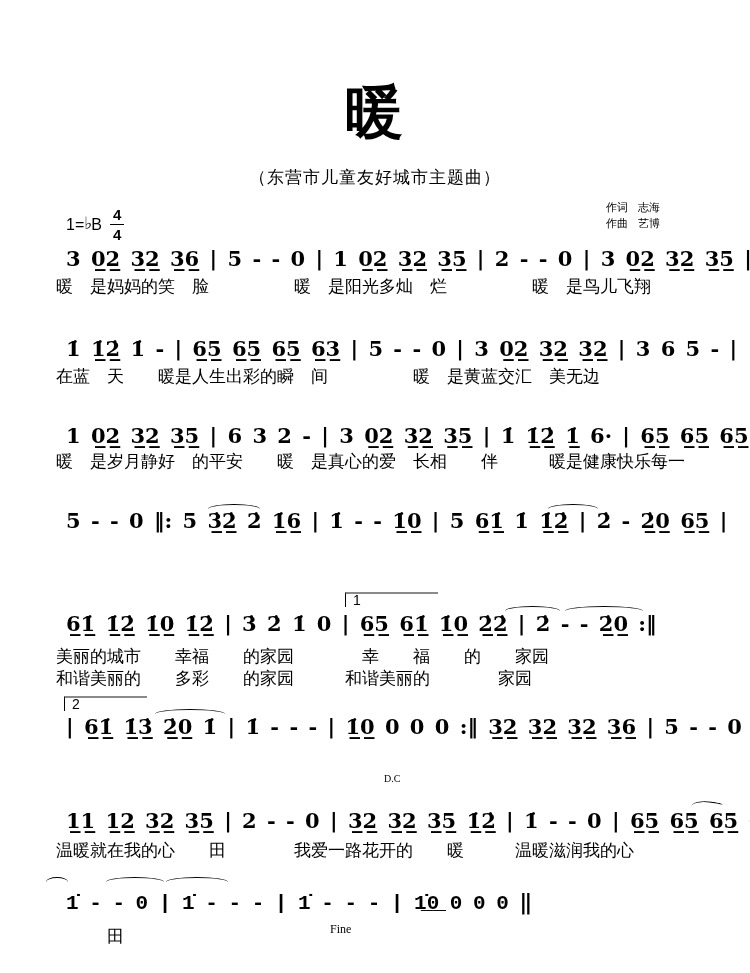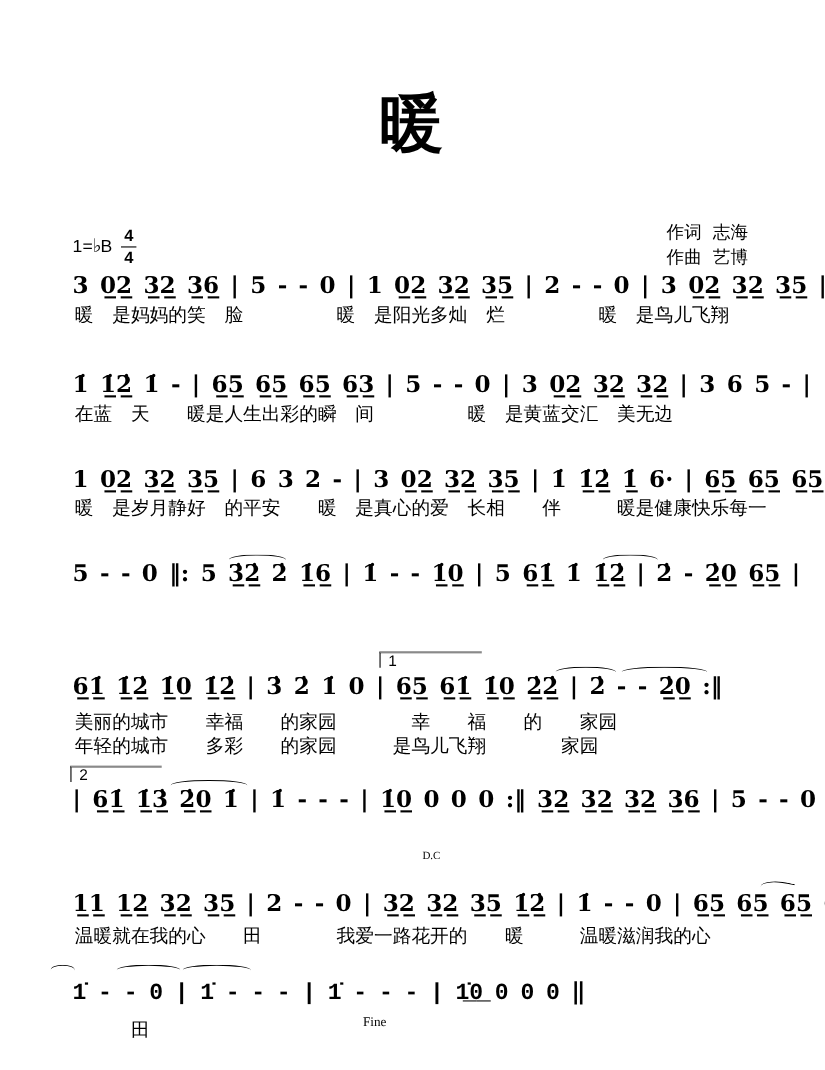--- a/index.html
+++ b/index.html
@@ -18,52 +18,53 @@
   .keysig{
     position:absolute;top:207px;left:66px;
     font:16px "Liberation Sans", sans-serif;display:flex;align-items:center;
   }
   .keysig .flat{font-size:17px;margin:0 -1px 2px 0;}
   .frac{display:inline-flex;flex-direction:column;align-items:center;
     font-weight:bold;font-size:15px;line-height:1;margin-left:8px;}
   .frac .top{border-bottom:1.6px solid #000;padding:0 3px 2px;}
   .frac .bot{padding-top:2px;}
   .credits{
-    position:absolute;top:200px;left:606px;font-size:16px;line-height:1.45;
+    position:absolute;top:200px;left:606px;font-size:11px;line-height:1.45;
   }
   .credits .row span{margin-right:10px;}
   .credits .row span:last-child{margin-right:0;}
   .notes-row{
     position:absolute;left:66px;white-space:pre;
     font-family:"DejaVu Serif", serif;font-weight:bold;font-size:21px;
     word-spacing:3px;line-height:1;
   }
   .notes-row.compact{word-spacing:-2px;font-family:Liberation Mono, monospace;}
   .lyric-row{
-    position:absolute;left:68px;white-space:pre;font-size:17px;line-height:1;
+    position:absolute;left:56px;white-space:pre;font-size:17px;line-height:1;
     font-family:Liberation Sans, sans-serif;
   }
   .arc{
     position:absolute;height:9px;display:block;
     border-top:1.6px solid #000;border-radius:60% 60% 0 0;
   }
   .arc.rise{transform:rotate(14deg);border-radius:100% 0 0 0;}
   .volta{
     position:absolute;height:13px;border-left:1.6px solid #000;border-top:2px solid #8a8a8a;
     font:14px "Liberation Sans", sans-serif;line-height:13px;padding-left:7px;
   }
   .dc-mark{position:absolute;font:10px "Liberation Serif", serif;margin-top:32px;}
   .fine-mark{position:absolute;font:12px "Liberation Serif", serif;}
 </style>
 </head>
 <body>
 
 <div class="page">
 
   <div class="title">暖</div>
+  <div class="subtitle">（东营市儿童友好城市主题曲）</div>
 
   <div class="keysig">
     <span>1=</span>
       <span class="flat">♭</span>
       <span>B</span>
     <span class="frac">
       <span class="top">4</span>
       <span class="bot">4</span>
     </span>
   </div>
@@ -90,21 +91,21 @@
   <i class="arc" style="left:548px;top:504px;width:50px"></i>
   <div class="notes-row" style="top:510px">5 - - 0 ‖: 5 3̲̇2̲̇ 2̇ 1̲̇6̲ | 1̇ - - 1̲̇0̲ | 5 6̲1̲̇ 1̇ 1̲̇2̲̇ | 2̇ - 2̲̇0̲ 6̲5̲ |</div>
 
   <div class="volta" style="left:345px;top:592px;width:85px">
     <span>1</span>
   </div>
   <i class="arc" style="left:505px;top:606px;width:55px"></i>
   <i class="arc" style="left:565px;top:606px;width:78px"></i>
   <div class="notes-row" style="top:613px">6̲1̲̇ 1̲̇2̲̇ 1̲̇0̲ 1̲̇2̲̇ | 3̇ 2̇ 1̇ 0 | 6̲5̲ 6̲1̲̇ 1̲̇0̲ 2̲̇2̲̇ | 2̇ - - 2̲̇0̲ :‖</div>
   <div class="lyric-row" style="top:648px">美丽的城市　　幸福　　的家园　　　　幸　　福　　的　　家园</div>
-  <div class="lyric-row" style="top:670px">年轻的城市　　多彩　　的家园　　　是鸟儿飞翔　　　　家园</div>
+  <div class="lyric-row" style="top:670px">和谐美丽的　　多彩　　的家园　　　和谐美丽的　　　　家园</div>
 
   <div class="volta" style="left:64px;top:696px;width:75px">
     <span>2</span>
   </div>
   <i class="arc" style="left:155px;top:709px;width:70px"></i>
   <div class="notes-row" style="top:716px">| 6̲1̲̇ 1̲̇3̲̇ 2̲̇0̲ 1̇ | 1̇ - - - | 1̲̇0̲ 0 0 0 :‖ 3̲2̲ 3̲2̲ 3̲2̲ 3̲6̲ | 5 - - 0 |</div>
   <div class="dc-mark" style="left:384px;top:741px">D.C</div>
 
   <i class="arc rise" style="left:692px;top:800px;width:30px"></i>
   <div class="notes-row" style="top:810px">1̲1̲ 1̲2̲ 3̲2̲ 3̲5̲ | 2 - - 0 | 3̲2̲ 3̲2̲ 3̲5̲ 1̲̇2̲̇ | 1̇ - - 0 | 6̲5̲ 6̲5̲ 6̲5̲ 6̲1̲̇ |</div>

